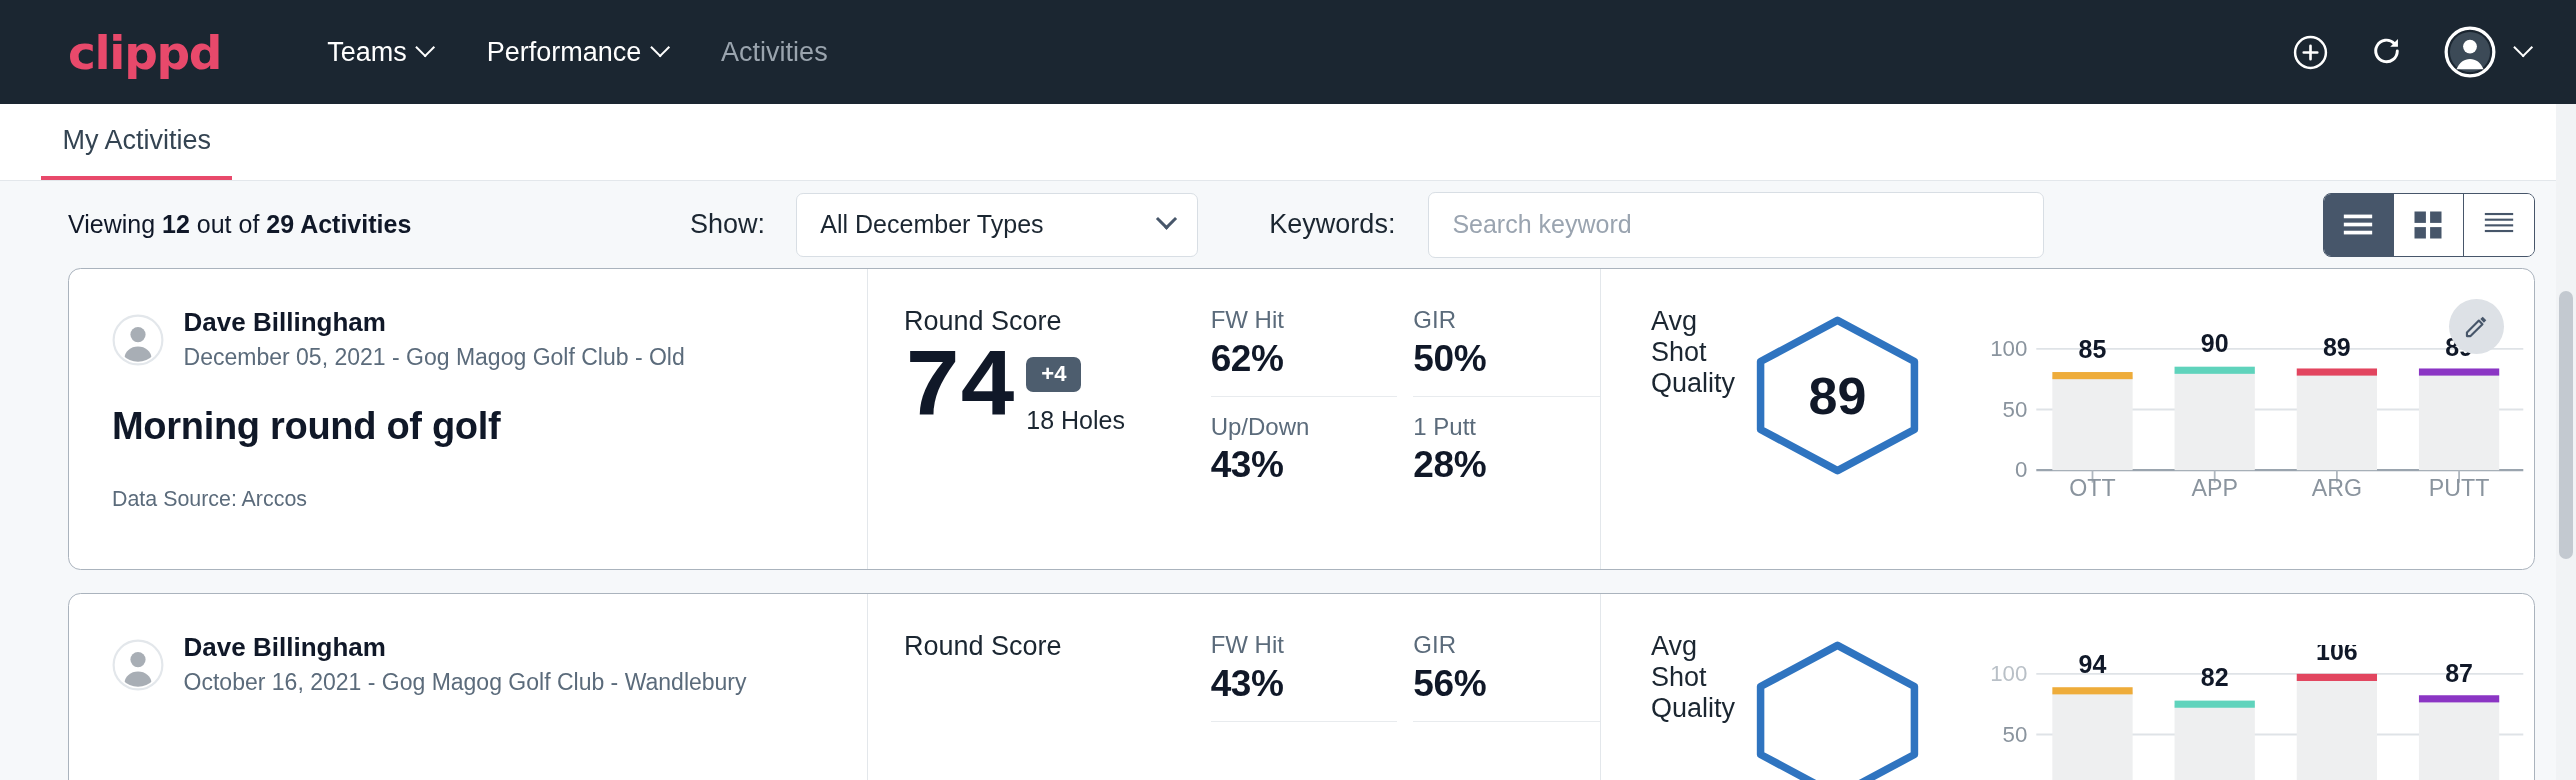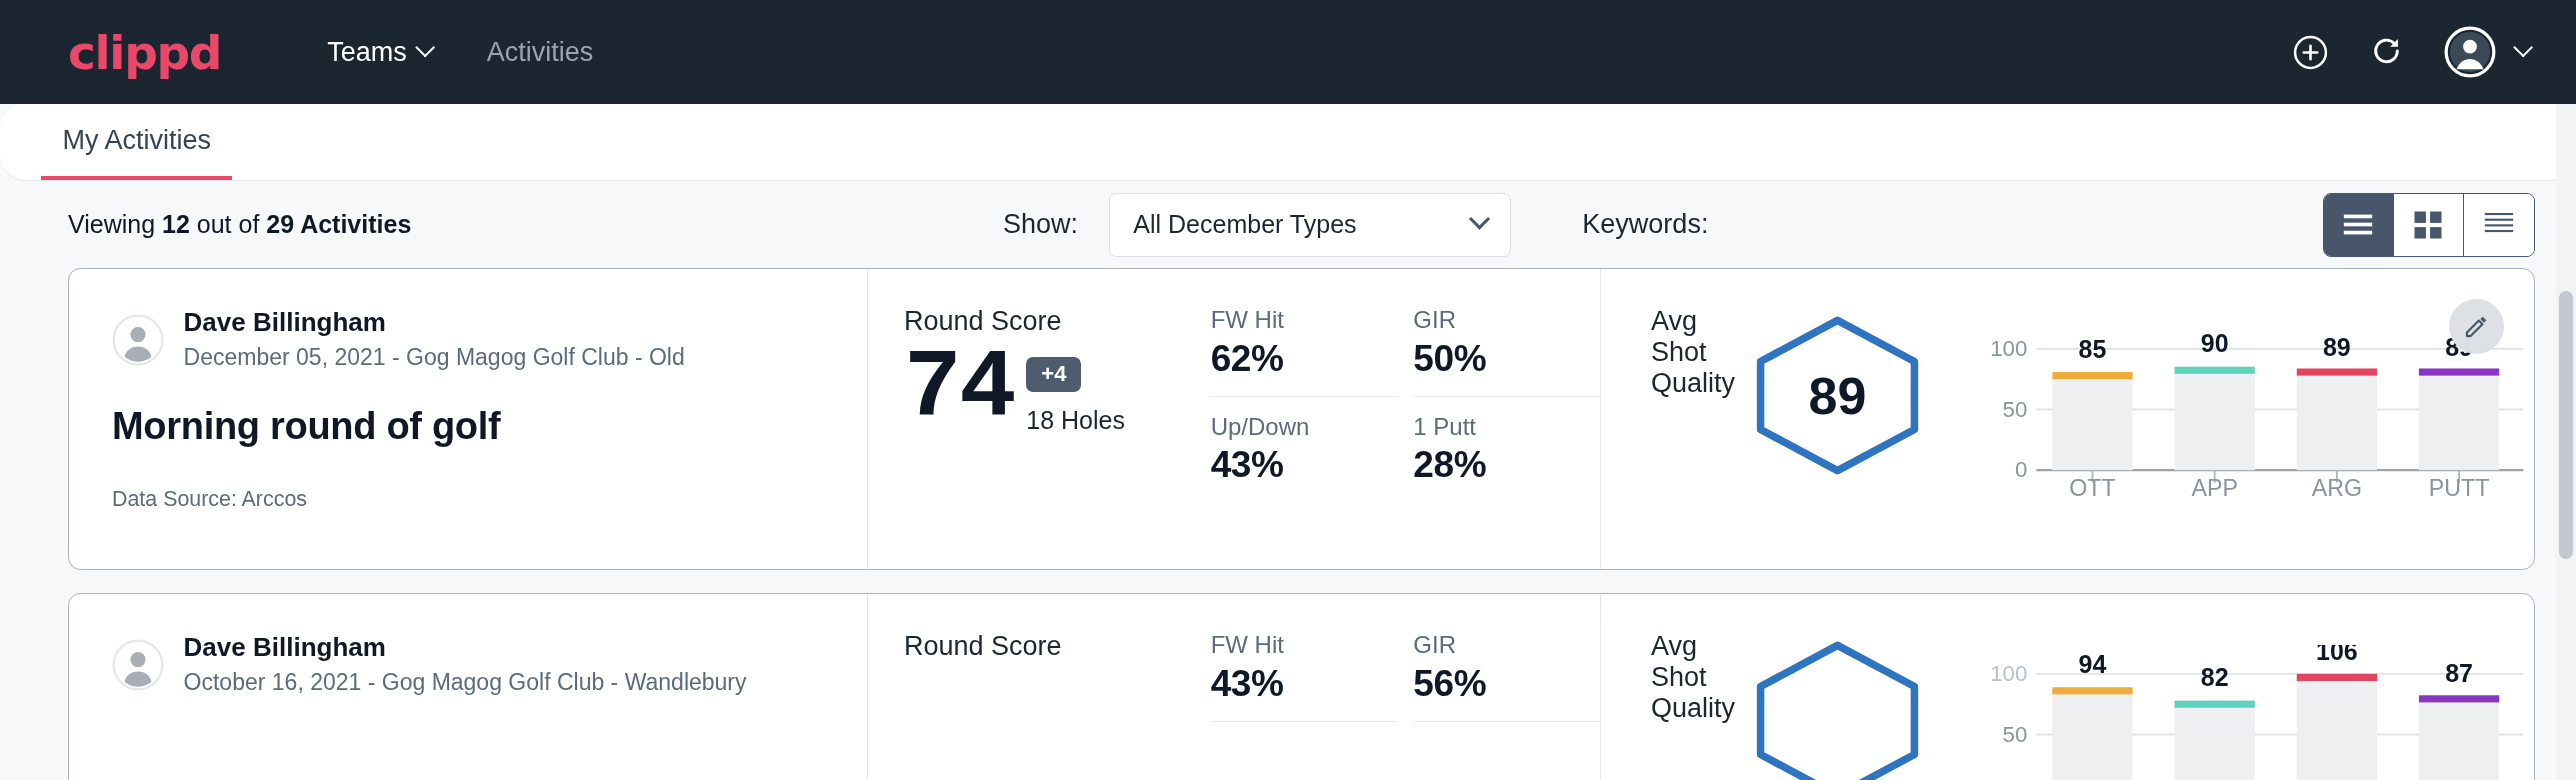--- a/index.html
+++ b/index.html
@@ -55,21 +55,20 @@
   .avatar-wrap { display: flex; align-items: center; gap: 19.6px; cursor: pointer; }
 
   
   .tabbar {
     height: 77px;
     background: #ffffff;
     display: flex;
     align-items: flex-end;
     padding-left: 41px;
     border-bottom: 0.9px solid #e3e7eb;
-    border-radius: 26px;
   }
   .tab {
     font-size: 27px;
     color: #344452;
     padding: 0 21.4px 19.6px 21.4px;
     border-bottom: 4.5px solid #e8496b;
     cursor: pointer;
   }
 
   
@@ -247,20 +246,24 @@
 </head>
 <body>
 
 <div class="topnav">
   <div class="brand">clippd</div>
   <div class="navlinks">
     <div class="navlink">
       <span>Teams</span>
       <span class="chev"></span>
     </div>
+    <div class="navlink">
+      <span>Performance</span>
+      <span class="chev"></span>
+    </div>
     <div class="navlink muted">
       <span>Activities</span>
     </div>
   </div>
   <div class="nav-right">
     <div class="icon-btn">
       <svg width="37" height="37" viewBox="0 0 24 24">
         <circle cx="12" cy="12" r="10" fill="none" stroke="#ffffff" stroke-width="1.6"></circle>
         <path d="M12 7.6v8.8M7.6 12h8.8" stroke="#ffffff" stroke-width="1.7" stroke-linecap="round"></path>
       </svg>
@@ -291,20 +294,21 @@
   <div class="viewing">
     <span>Viewing </span><b>12</b><span> out of </span><b>29 Activities</b>
   </div>
   <div class="filter-mid">
     <span class="flabel">Show:</span>
     <div class="select">
       <span>All December Types</span>
       <span class="caret"></span>
     </div>
     <span class="kw-label">Keywords:</span>
+    <div class="search">Search keyword</div>
   </div>
   <div class="viewtoggle">
     <div class="vt active">
       <svg width="34" height="27" viewBox="0 0 24 18">
         <rect x="2" y="2" width="20" height="2.6" fill="#ffffff"></rect>
         <rect x="2" y="7.7" width="20" height="2.6" fill="#ffffff"></rect>
         <rect x="2" y="13.4" width="20" height="2.6" fill="#ffffff"></rect>
       </svg>
     </div>
     <div class="vt">

